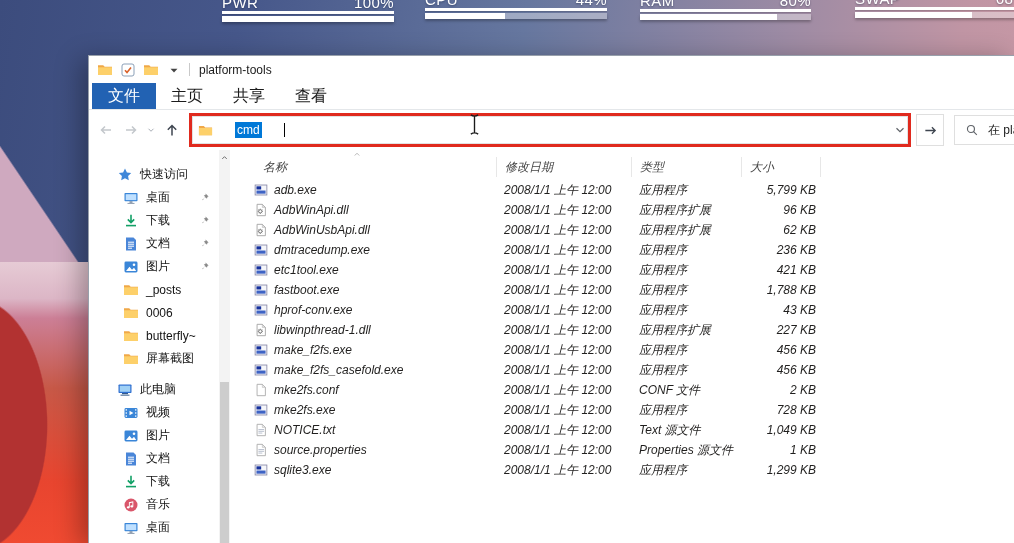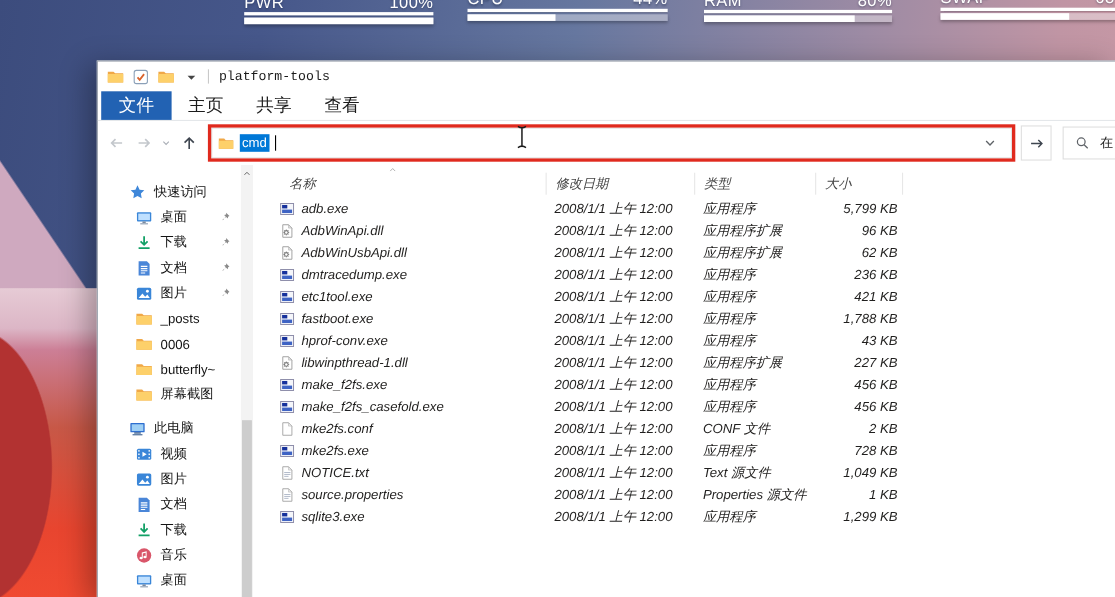--- a/index.html
+++ b/index.html
@@ -27,34 +27,34 @@
   .g-bar{height:6px;margin-top:2px;background:rgba(255,255,255,.38);box-shadow:0 2px 3px rgba(0,0,0,.28);}
   .g-fill{height:100%;background:#fff;}
 
   
   .window{position:absolute;left:88px;top:55px;right:0;bottom:0;background:#fff;
           border-left:1px solid #98a0ab;border-top:1px solid #98a0ab;
           box-shadow:-8px 4px 24px rgba(0,0,0,.30);display:flex;flex-direction:column;}
   .titlebar{height:27px;display:flex;align-items:center;padding-left:8px;gap:7px;flex:none;}
   .titlebar .icon{width:16px;height:16px;}
   .tb-sep{width:1px;height:13px;background:#c9c9c9;}
-  .tb-title{font-size:12px;color:#1a1a1a;margin-left:2px;font-family:Liberation Mono, monospace;}
+  .tb-title{font-size:12px;color:#1a1a1a;margin-left:2px;}
 
   .tabs{height:26px;display:flex;align-items:stretch;flex:none;border-bottom:1px solid #e4e7ea;padding-left:3px;}
   .tab{display:flex;align-items:center;padding:0 15px;font-size:16px;color:#1c1c1c;}
   .tab.active{background:var(--accent,#2262b3);color:#fff;padding:0 16px;}
 
   .navrow{height:40px;display:flex;align-items:center;flex:none;padding-left:9px;overflow:hidden;}
   .nav-btn{display:inline-flex;width:16px;height:16px;flex:none;}
   .nav-btn:nth-of-type(1){margin-right:9px;}
   .nav-btn:nth-of-type(2){margin-right:7px;}
   .nav-btn:nth-of-type(3){width:10px;margin-right:8px;}
   .nav-btn:nth-of-type(4){margin-right:12px;}
   .addressbar{width:709px;height:26px;flex:none;background:#fff;border:1px solid #e2e2e2;
-              outline:3px solid var(--hl,#e02a1e);display:flex;align-items:center;padding:0 12px 0 5px;gap:5px;justify-content:flex-end;}
+              outline:3px solid var(--hl,#e02a1e);display:flex;align-items:center;padding:0 0 0 5px;gap:22px;justify-content:flex-end;}
   .addr-sel{background:var(--sel,#0078d7);color:#fff;font-size:12px;line-height:16px;padding:0 2px;}
   .addr-caret{width:1px;height:14px;background:#000;}
   .addr-spacer{flex:1;}
   .addr-chevron{width:14px;height:14px;display:inline-flex;}
   .go-btn{width:26px;height:30px;margin-left:8px;flex:none;border:1px solid #dfdfdf;
           display:flex;align-items:center;justify-content:center;background:#fff;}
   .go-btn .icon{width:15px;height:15px;}
   .searchbox{margin-left:10px;width:160px;height:28px;flex:none;border:1px solid #dfdfdf;background:#fff;
              display:flex;align-items:center;padding-left:10px;gap:9px;font-size:12px;color:#222;}
   .searchbox .icon{width:14px;height:14px;}

